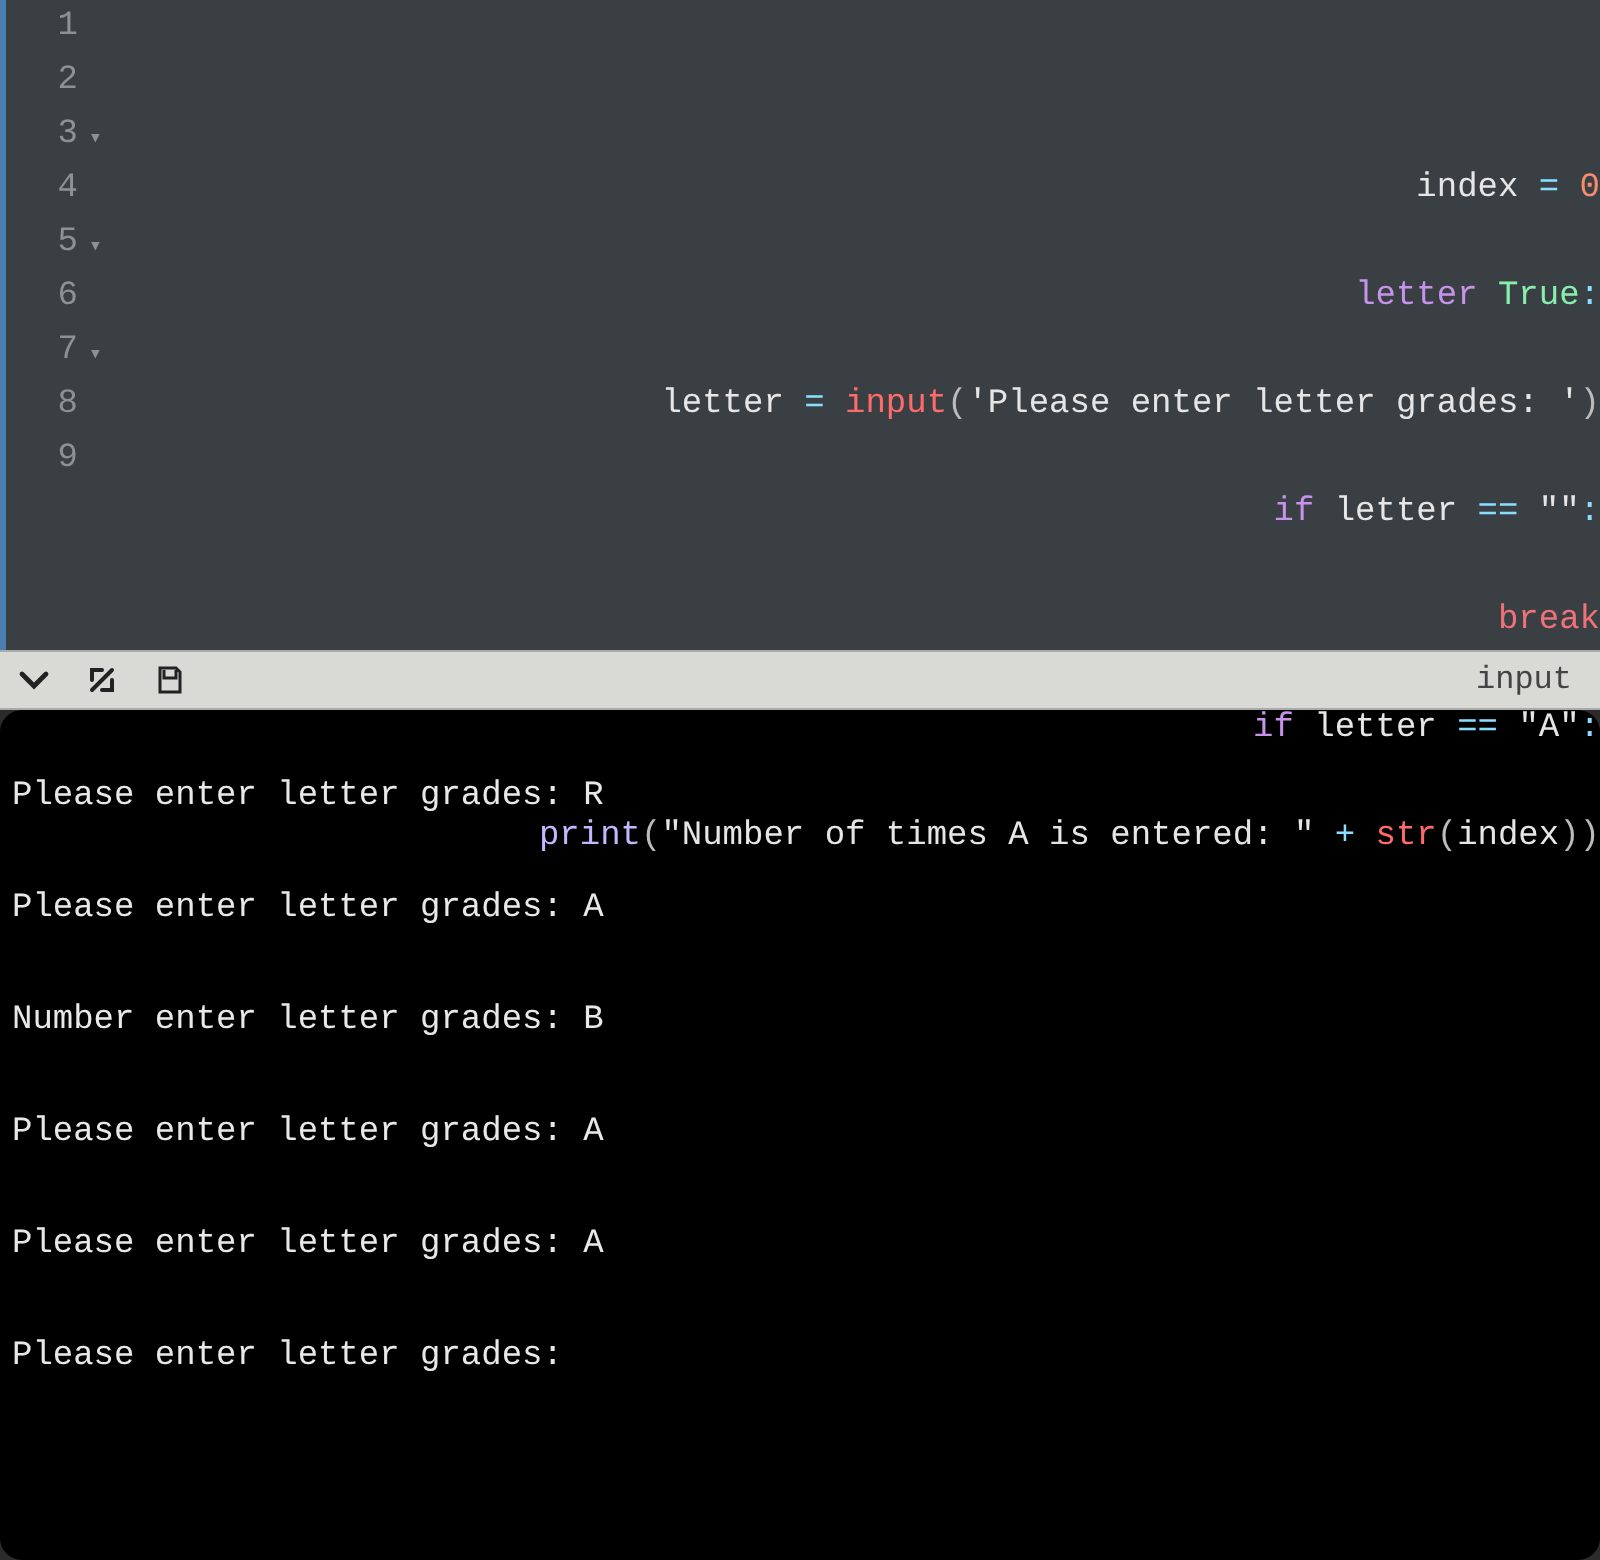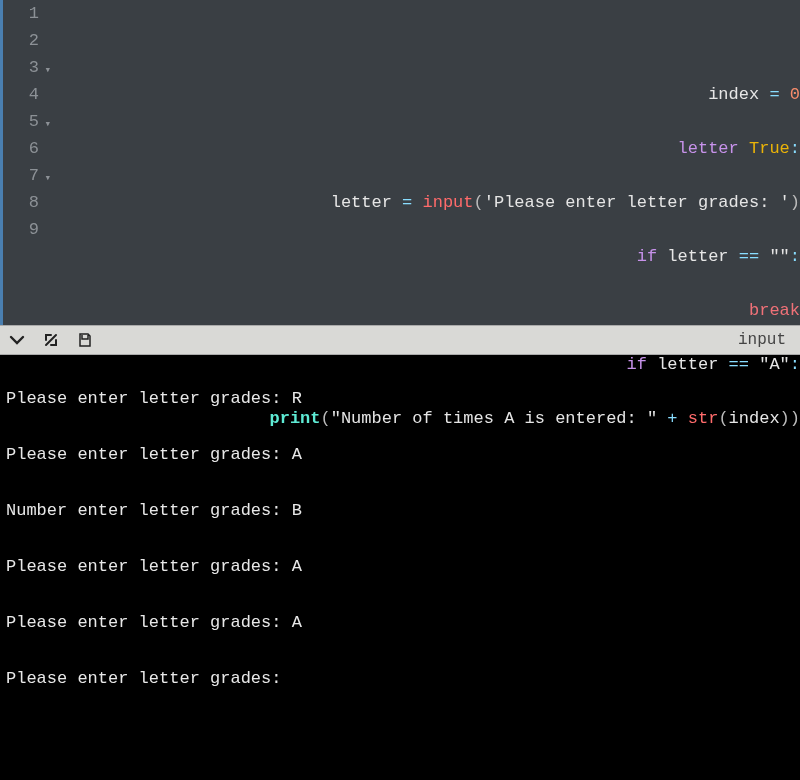--- a/index.html
+++ b/index.html
@@ -42,28 +42,28 @@
   .code {
     flex: 1;
     line-height: 27px;
     color: #e6e6e6;
     white-space: pre;
     padding-left: 18px;
   }
   .code .line { height: 27px; display: block; text-align: right; }
   .code .line.hl { background: rgba(255,255,255,0.05); }
   .tok-kw1 { color: #c792ea; }
-  .tok-const { color: #eab308; }
+  .tok-const { color: #86efac; }
   .tok-id { color: #e6e6e6; }
   .tok-op { color: #89ddff; }
   .tok-num { color: #f78c6c; }
   .tok-builtin { color: #ff6b6b; }
   .tok-str { color: #e5e5e5; }
   .tok-flow { color: #f07178; margin-top: 32px; }
-  .tok-print { color: #5eead4; font-weight: bold; }
+  .tok-print { color: #c4b5fd; }
   .tok-paren { color: #bbbbbb; }
   .tok-str-op { color: #89ddff; }
 
   .toolbar {
     background: #d9d9d6;
     height: 30px;
     display: flex;
     align-items: center;
     padding: 0 8px;
     gap: 16px;
@@ -89,20 +89,21 @@
   }
 
   .console-pane {
     background: #000;
     color: #e8e8e8;
     padding: 2px 6px 0 6px;
     height: calc(780px - 325px - 30px);
     line-height: 28px;
     font-size: 17px;
     white-space: pre;
+    border-radius: 11px;
   }
   .console-pane .out-line { height: 28px; }
 </style>
 </head>
 <body>
 
 <div class="editor-pane">
   <div class="gutter">
     <div class="ln">1</div>
     <div class="ln">2</div>

